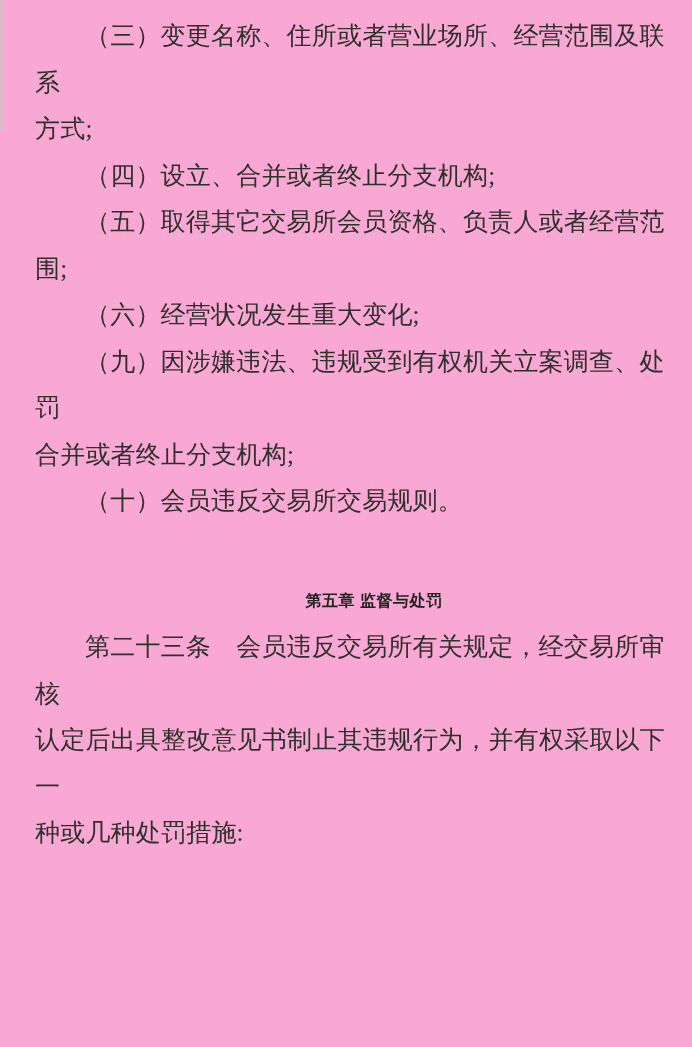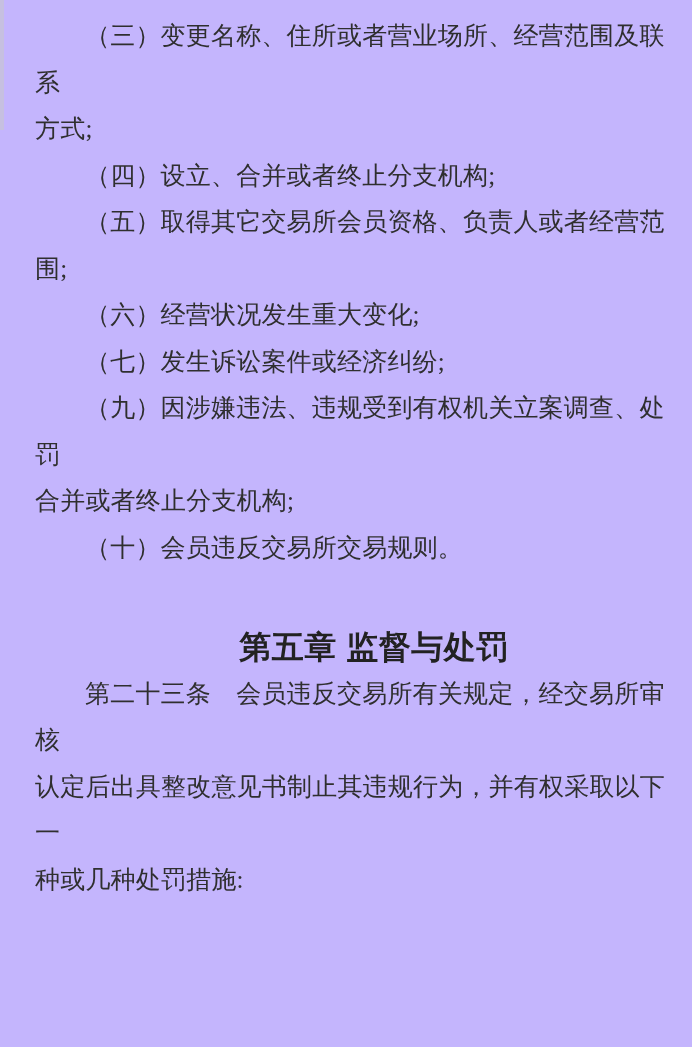--- a/index.html
+++ b/index.html
@@ -4,21 +4,21 @@
 <style>
   html, body {
     margin: 0;
     padding: 0;
     background: #ffffff;
   }
   .page {
     position: relative;
     width: 692px;
     height: 1047px;
-    background: #c4b5fd;
+    background: #f9a8d4;
     overflow: hidden;
     box-sizing: border-box;
     padding: 13px 7px 0 35px;
     font-family: "Liberation Serif", serif;
     color: #2f2f2f;
   }
   
   .scan-edge {
     position: absolute;
     left: 0;
@@ -35,39 +35,38 @@
     text-indent: 2em;
     white-space: pre-line;       
     letter-spacing: 0.2px;
     word-break: break-all;
   }
   .chapter {
     margin: 53px 0 0 0;
     padding-left: 28px;          
     font-family: "Liberation Sans", sans-serif;
     font-weight: 700;
-    font-size: 32px;
+    font-size: 16px;
     line-height: 46.5px;
     text-align: center;
     color: #222222;
     letter-spacing: 0.5px;
   }
 </style>
 </head>
 <body>
 
 <div class="page">
   <div class="scan-edge"></div>
 
   <p class="para">（三）变更名称、住所或者营业场所、经营范围及联系
 方式;</p>
   <p class="para">（四）设立、合并或者终止分支机构;</p>
   <p class="para">（五）取得其它交易所会员资格、负责人或者经营范围;</p>
   <p class="para">（六）经营状况发生重大变化;</p>
-  <p class="para">（七）发生诉讼案件或经济纠纷;</p>
   <p class="para">（九）因涉嫌违法、违规受到有权机关立案调查、处罚
 合并或者终止分支机构;</p>
   <p class="para">（十）会员违反交易所交易规则。</p>
 
   <h2 class="chapter">第五章 监督与处罚</h2>
 
   <p class="para">第二十三条　会员违反交易所有关规定，经交易所审核
 认定后出具整改意见书制止其违规行为，并有权采取以下一
 种或几种处罚措施:</p>
 

